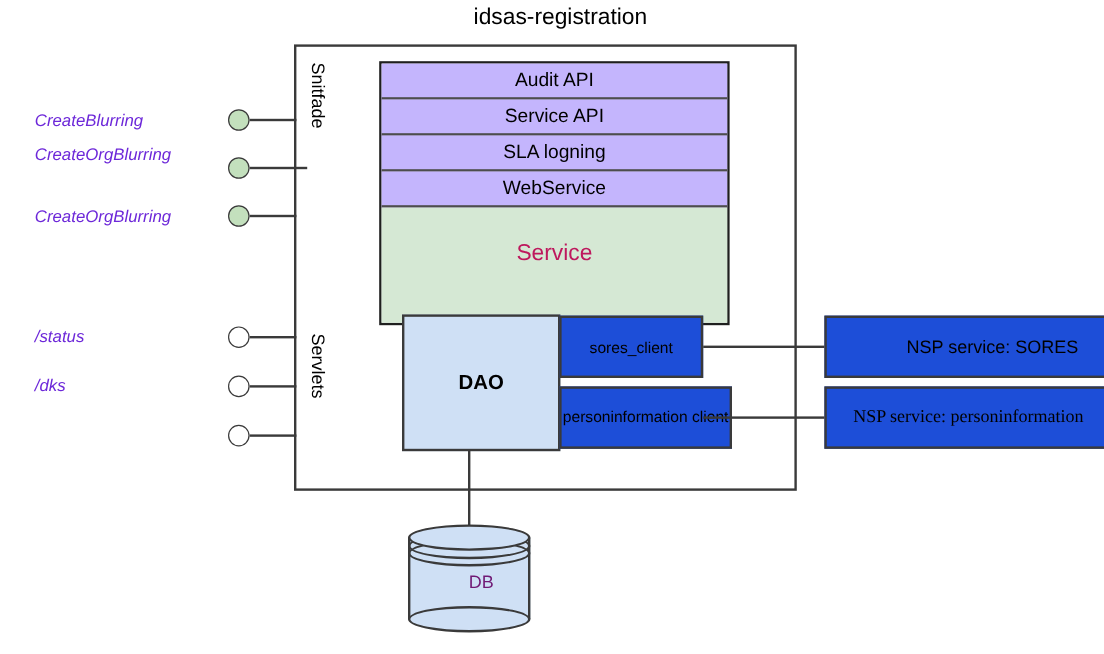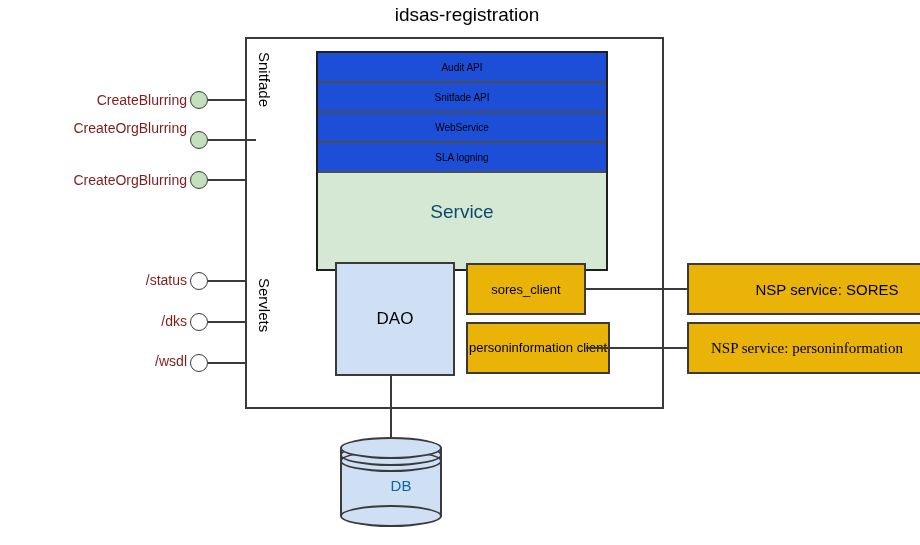--- a/index.html
+++ b/index.html
@@ -74,56 +74,57 @@
     top: 51px;
     width: 292px;
     border: 2px solid #1f1f1f;
     box-sizing: border-box;
     background: #ffffff;
   }
   .api-row {
     height: 30px;
     line-height: 30px;
     text-align: center;
-    font-size: 10px;
+    font-size: 16px;
     border-bottom: 2px solid #4d4d4d;
     box-sizing: border-box;
-    background: #1d4ed8;
+    background: #c4b5fd;
     color: #000;
   }
   .service-box {
     height: 96px;
     line-height: 78px;
     text-align: center;
     font-size: 19px;
     background: #d5e8d4;
-    color: #0c4a6e;
+    color: #be185d;
     box-sizing: border-box;
   }
 
   
   .node {
     position: absolute;
     box-sizing: border-box;
     border: 2px solid #3a3a3a;
     display: flex;
     align-items: center;
     justify-content: center;
     text-align: center;
     color: #000;
   }
   .node-blue  { background: #cfe0f5; }
-  .node-orange{ background: #eab308; }
+  .node-orange{ background: #1d4ed8; }
 
   .dao-box {
     left: 308px;
     top: 262px;
-    width: 120px;
+    width: 132px;
     height: 114px;
     font-size: 17px;
+    font-weight: bold;
   }
   .sores-client-box {
     left: 439px;
     top: 263px;
     width: 120px;
     height: 52px;
     font-size: 13px;
   }
   .personinfo-client-box {
     left: 439px;
@@ -157,24 +158,24 @@
     height: 18px;
     border-radius: 50%;
     border: 1.5px solid #3a3a3a;
     box-sizing: border-box;
   }
   .port-green { background: #c3e0bd; }
   .port-white { background: #ffffff; }
   .port-label-box {
     position: absolute;
     width: 158px;
-    text-align: right;
     font-size: 14px;
     white-space: nowrap;
-    color: #7f1d1d;
+    color: #6d28d9;
+    font-style: italic;
   }
 
   
   .line-h {
     position: absolute;
     height: 0;
     border-top: 2px solid #3a3a3a;
   }
   .line-v {
     position: absolute;
@@ -215,59 +216,58 @@
   .db-ring1  { top: 7px;  background: transparent; border-color: #3a3a3a; }
   .db-ring2  { top: 13px; background: transparent; border-color: #3a3a3a; }
   .db-bottom { top: 68px; background: #cfe0f5; }
   .db-label {
     position: absolute;
     left: 0;
     top: 40px;
     width: 122px;
     text-align: center;
     font-size: 15px;
-    color: #0369a1;
+    color: #701a75;
     z-index: 5;
   }
 </style>
 </head>
 <body>
 
 <div class="canvas">
 
   <div class="diagram-title">idsas-registration</div>
 
   <div class="app-container"></div>
 
   <div class="vlabel vlabel-interface">Snitfade</div>
   <div class="vlabel vlabel-servlets">Servlets</div>
 
   <div class="api-stack">
     <div class="api-row">Audit API</div>
-    <div class="api-row">Snitfade API</div>
+    <div class="api-row">Service API</div>
+    <div class="api-row">SLA logning</div>
     <div class="api-row">WebService</div>
-    <div class="api-row">SLA logning</div>
     <div class="service-box">Service</div>
   </div>
 
   <div class="port-label-box" style="left:2px; top:92px;">CreateBlurring</div>
   <div class="port-label-box" style="left:2px; top:120px;">CreateOrgBlurring</div>
   <div class="port-label-box" style="left:2px; top:172px;">CreateOrgBlurring</div>
 
   <div class="port port-green" style="left:163px; top:91px;"></div>
   <div class="port port-green" style="left:163px; top:131px;"></div>
   <div class="port port-green" style="left:163px; top:171px;"></div>
 
   <div class="line-h" style="left:181px; top:99px; width:39px;"></div>
   <div class="line-h" style="left:181px; top:139px; width:48px;"></div>
   <div class="line-h" style="left:181px; top:179px; width:39px;"></div>
 
   <div class="port-label-box" style="left:2px; top:272px;">/status</div>
   <div class="port-label-box" style="left:2px; top:313px;">/dks</div>
-  <div class="port-label-box" style="left:2px; top:353px;">/wsdl</div>
 
   <div class="port port-white" style="left:163px; top:272px;"></div>
   <div class="port port-white" style="left:163px; top:313px;"></div>
   <div class="port port-white" style="left:163px; top:354px;"></div>
 
   <div class="line-h" style="left:181px; top:280px; width:39px;"></div>
   <div class="line-h" style="left:181px; top:321px; width:39px;"></div>
   <div class="line-h" style="left:181px; top:362px; width:39px;"></div>
 
   <div class="node node-blue dao-box">DAO</div>

